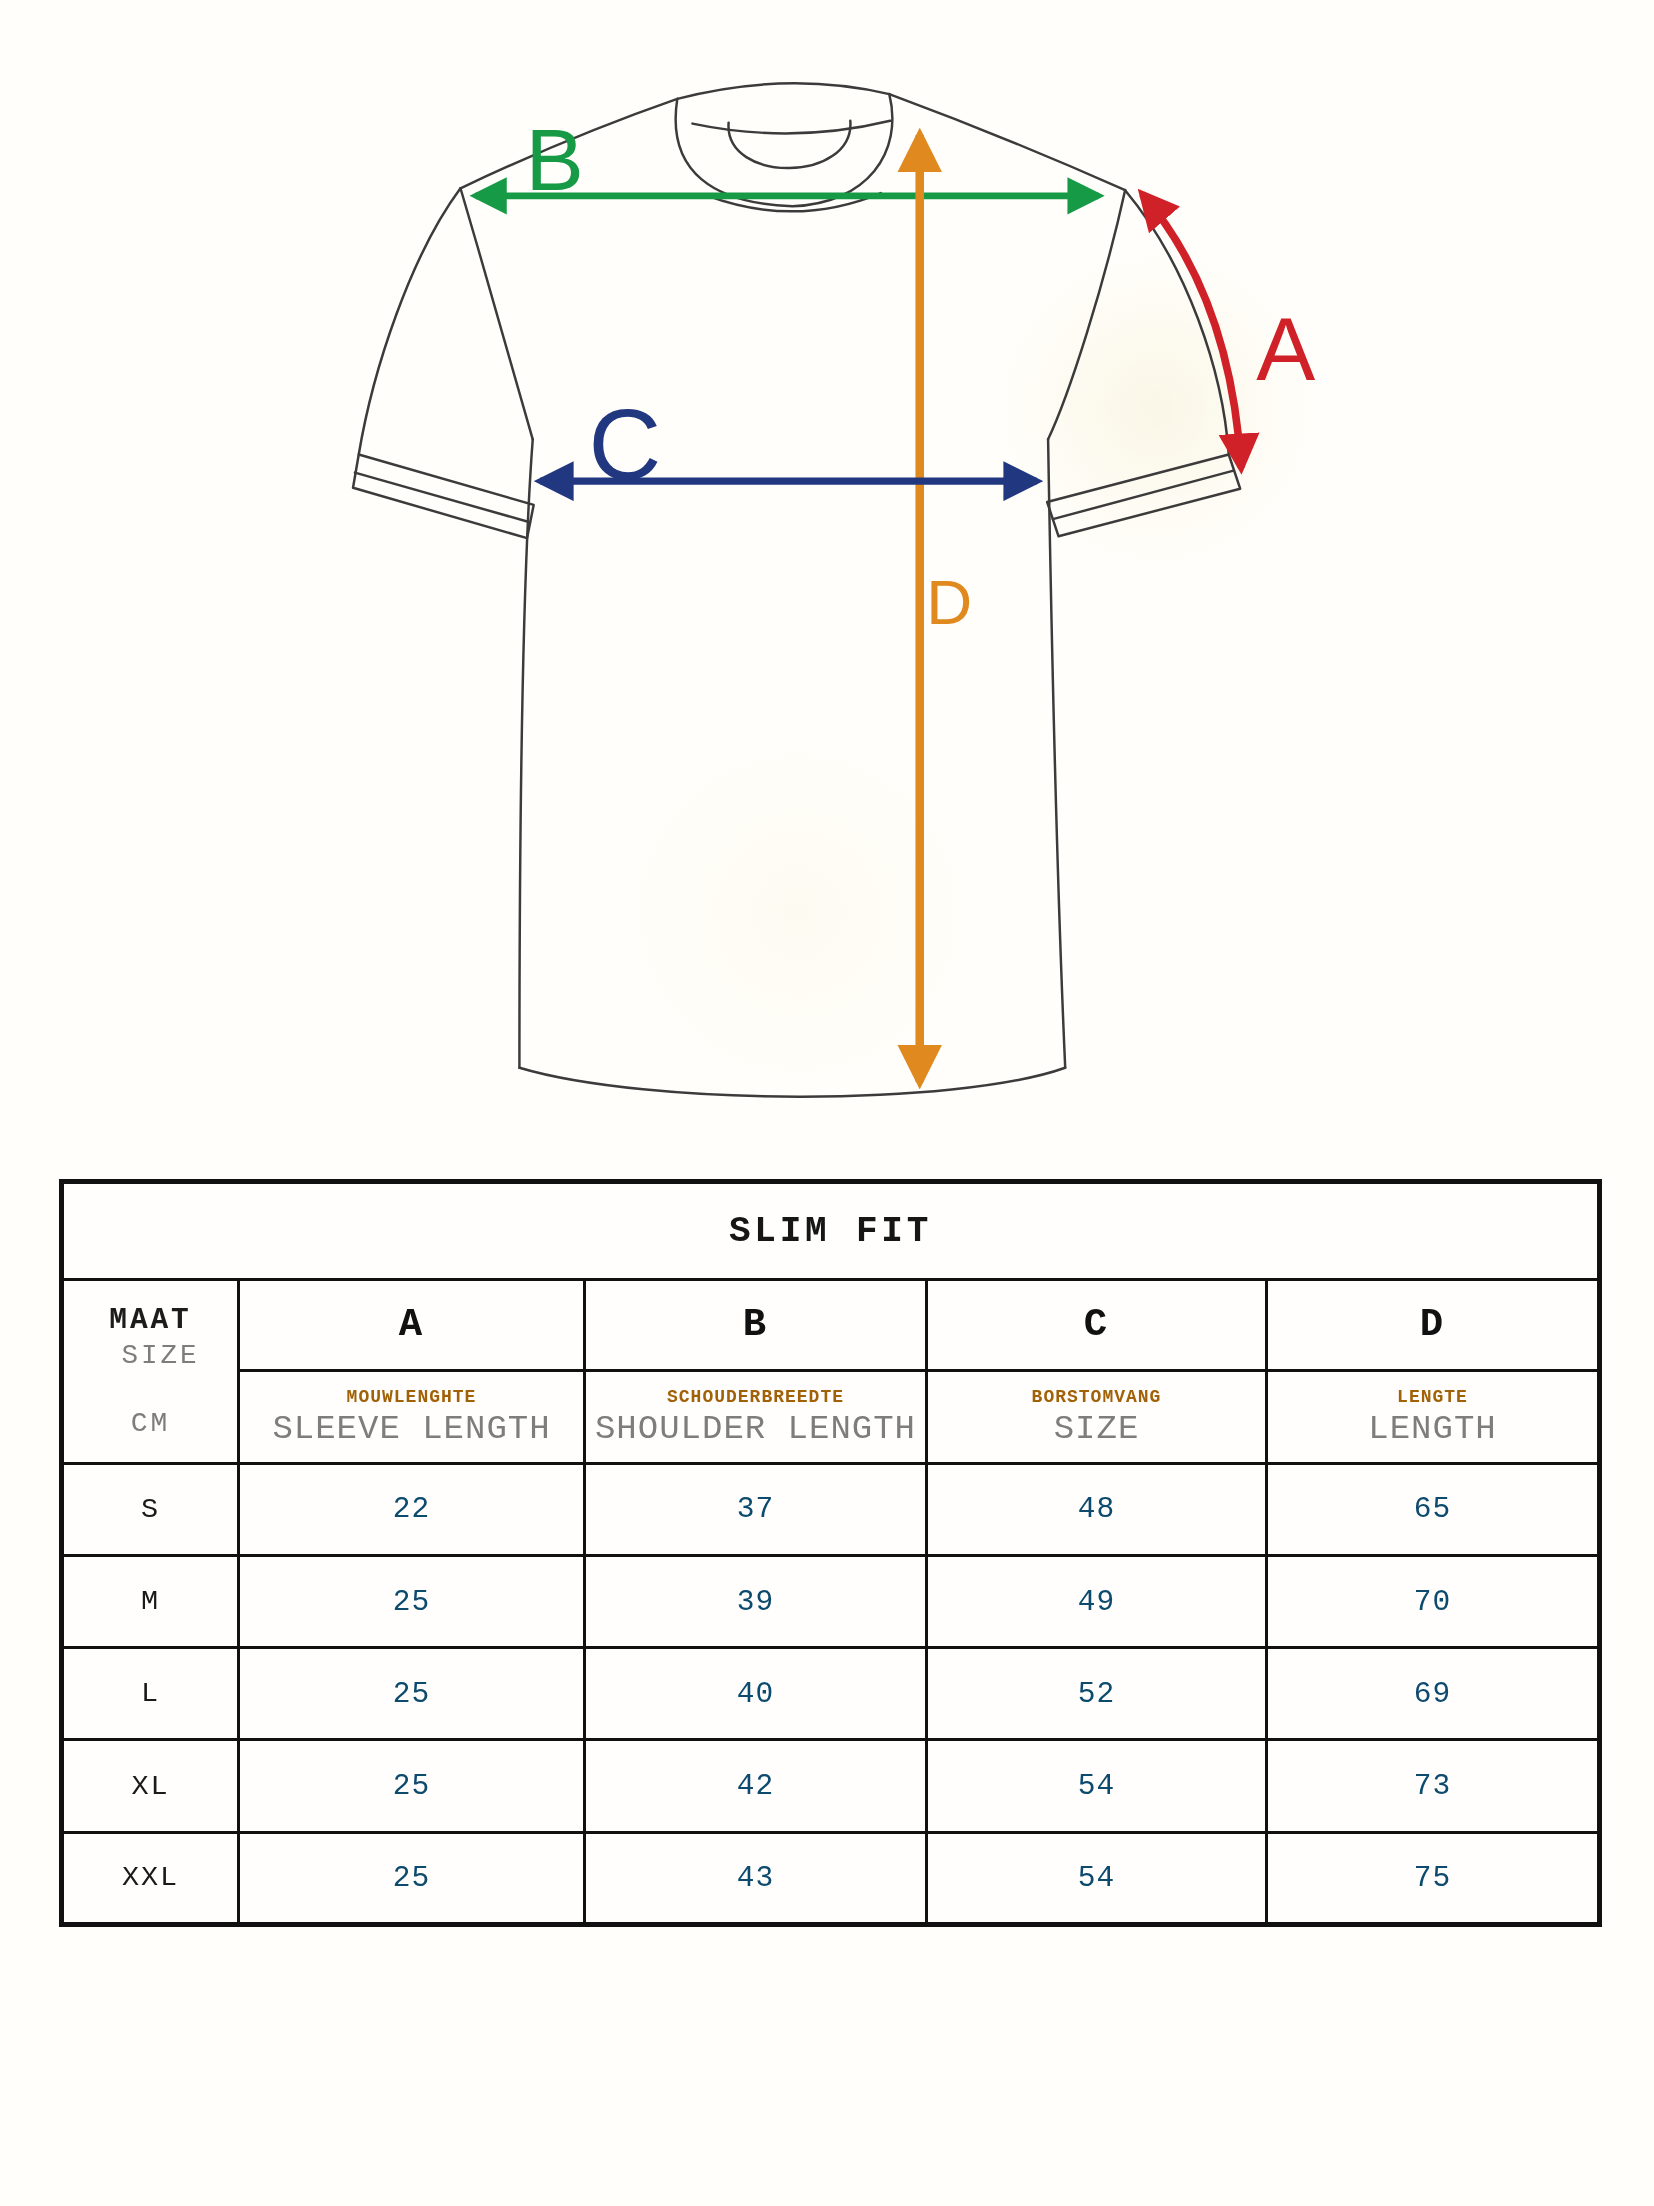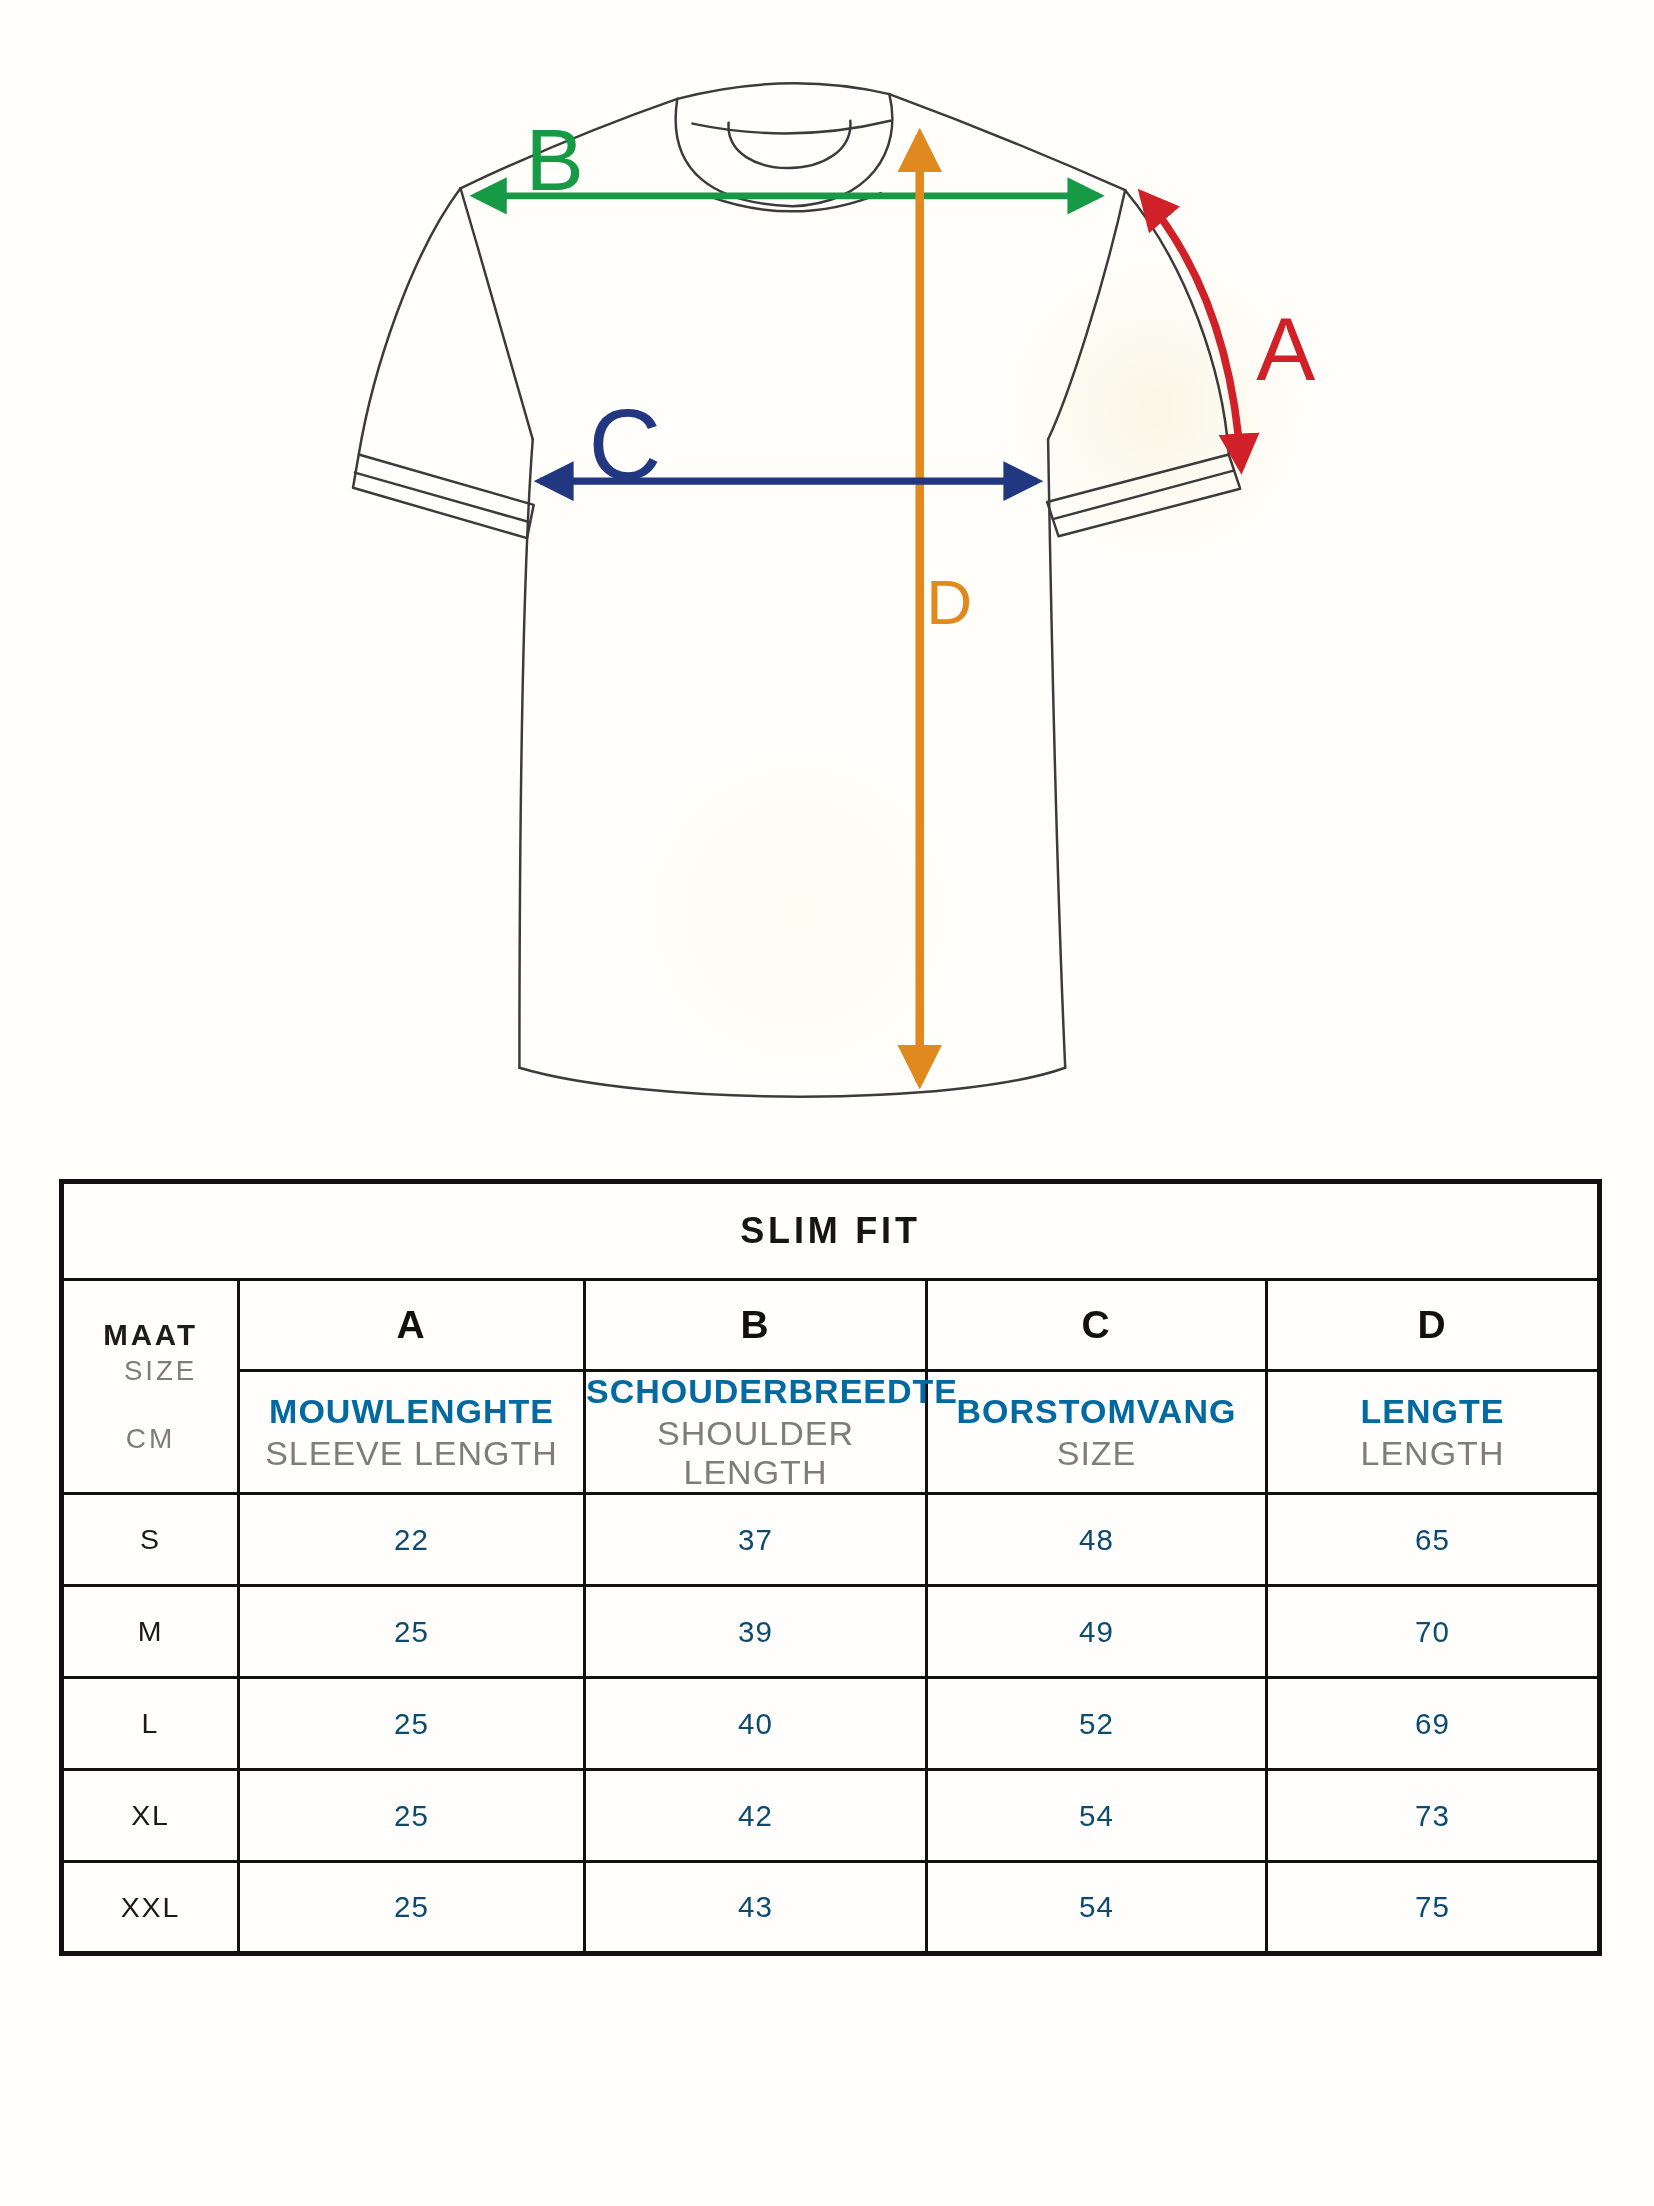--- a/index.html
+++ b/index.html
@@ -25,39 +25,40 @@
     position:absolute; left:0; top:0; width:1655px; height:1141px;
   }
   .diagram svg{position:absolute; inset:0;}
 
   .size-table{
     position:absolute; left:59px; top:1179px;
     width:1539px; height:748px;
     border-collapse:collapse;
     table-layout:fixed;
     background:#fffefc;
+    font-family:Liberation Mono, monospace;
   }
   .size-table td{
     border:3.8px solid var(--ink);
     text-align:center; vertical-align:middle;
     color:var(--ink);
   }
   .size-table tr.outer-top td{border-top-width:5.7px;}
   .size-table td.first-col{border-left-width:5.7px;}
   .size-table td.last-col{border-right-width:5.7px;}
   .size-table tr.outer-bottom td{border-bottom-width:5.7px;}
 
   td.title-cell{
     height:98px;
     font-size:36px; font-weight:700; letter-spacing:3.8px; color:#161616;
   }
   td.letter-cell{ height:91px; font-size:39px; font-weight:700; letter-spacing:1.9px;}
   td.label-cell{ height:92px; }
   td.size-head-cell{ line-height:1.25; }
-  .nl-label{ font-size:34px; font-weight:700; letter-spacing:1px; color:#0369a1; display:block;}
+  .nl-label{ font-size:18px; font-weight:700; letter-spacing:1px; color:#a16207; display:block;}
   .en-label{ font-size:34px; font-weight:400; letter-spacing:1px; color:var(--gray); display:block; margin-top:3px;}
   .maat{ font-size:29.5px; font-weight:700; letter-spacing:2.9px; color:#1c1c1c; display:block;}
   .size-sub{ font-size:27.6px; font-weight:400; letter-spacing:2.9px; color:var(--gray); display:block;padding-left:20px;}
   .cm{ font-size:28px; font-weight:400; letter-spacing:2.9px; color:var(--gray); display:block; margin-top:32px;}
   td.size-cell{ font-size:28.5px; letter-spacing:1.9px; font-weight:400; color:#1a1a1a;}
   td.value-cell{ font-size:29.5px; letter-spacing:1px; font-weight:400; color:#0c4a6e;}
   tr.data-row{ height:92px; }
 
   .c-a{color:var(--red);} .c-b{color:var(--green);} .c-c{color:var(--navy);} .c-d{color:var(--orange);}
 

